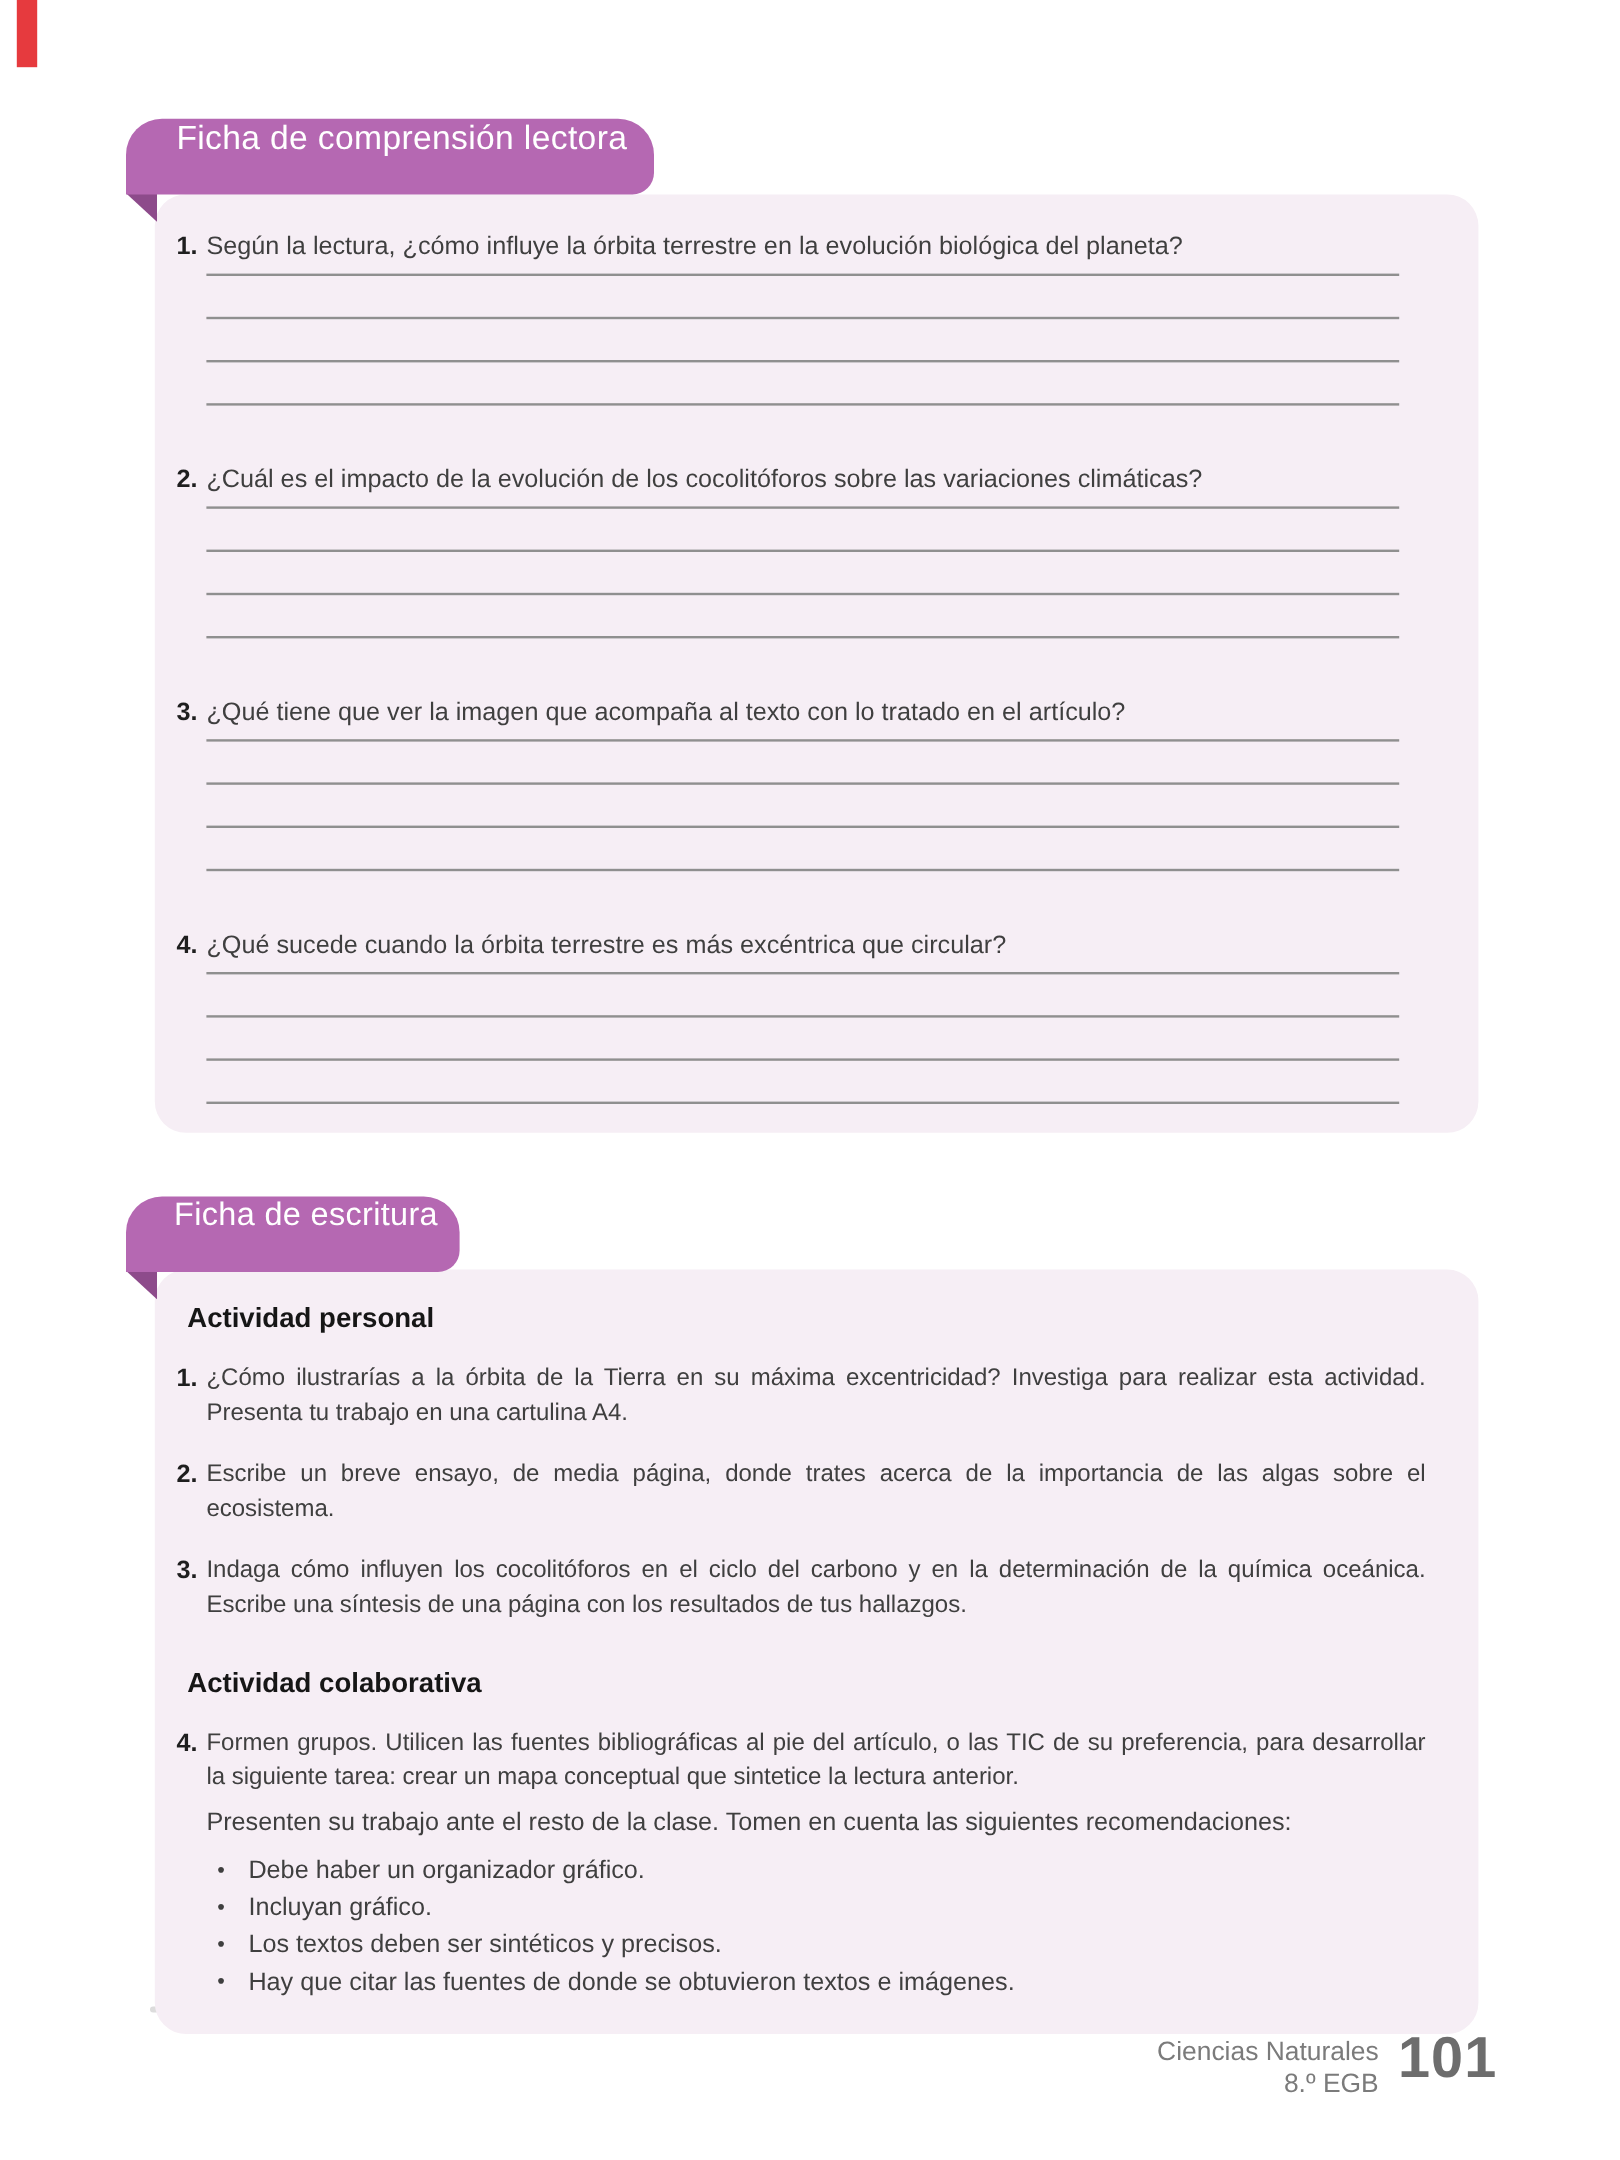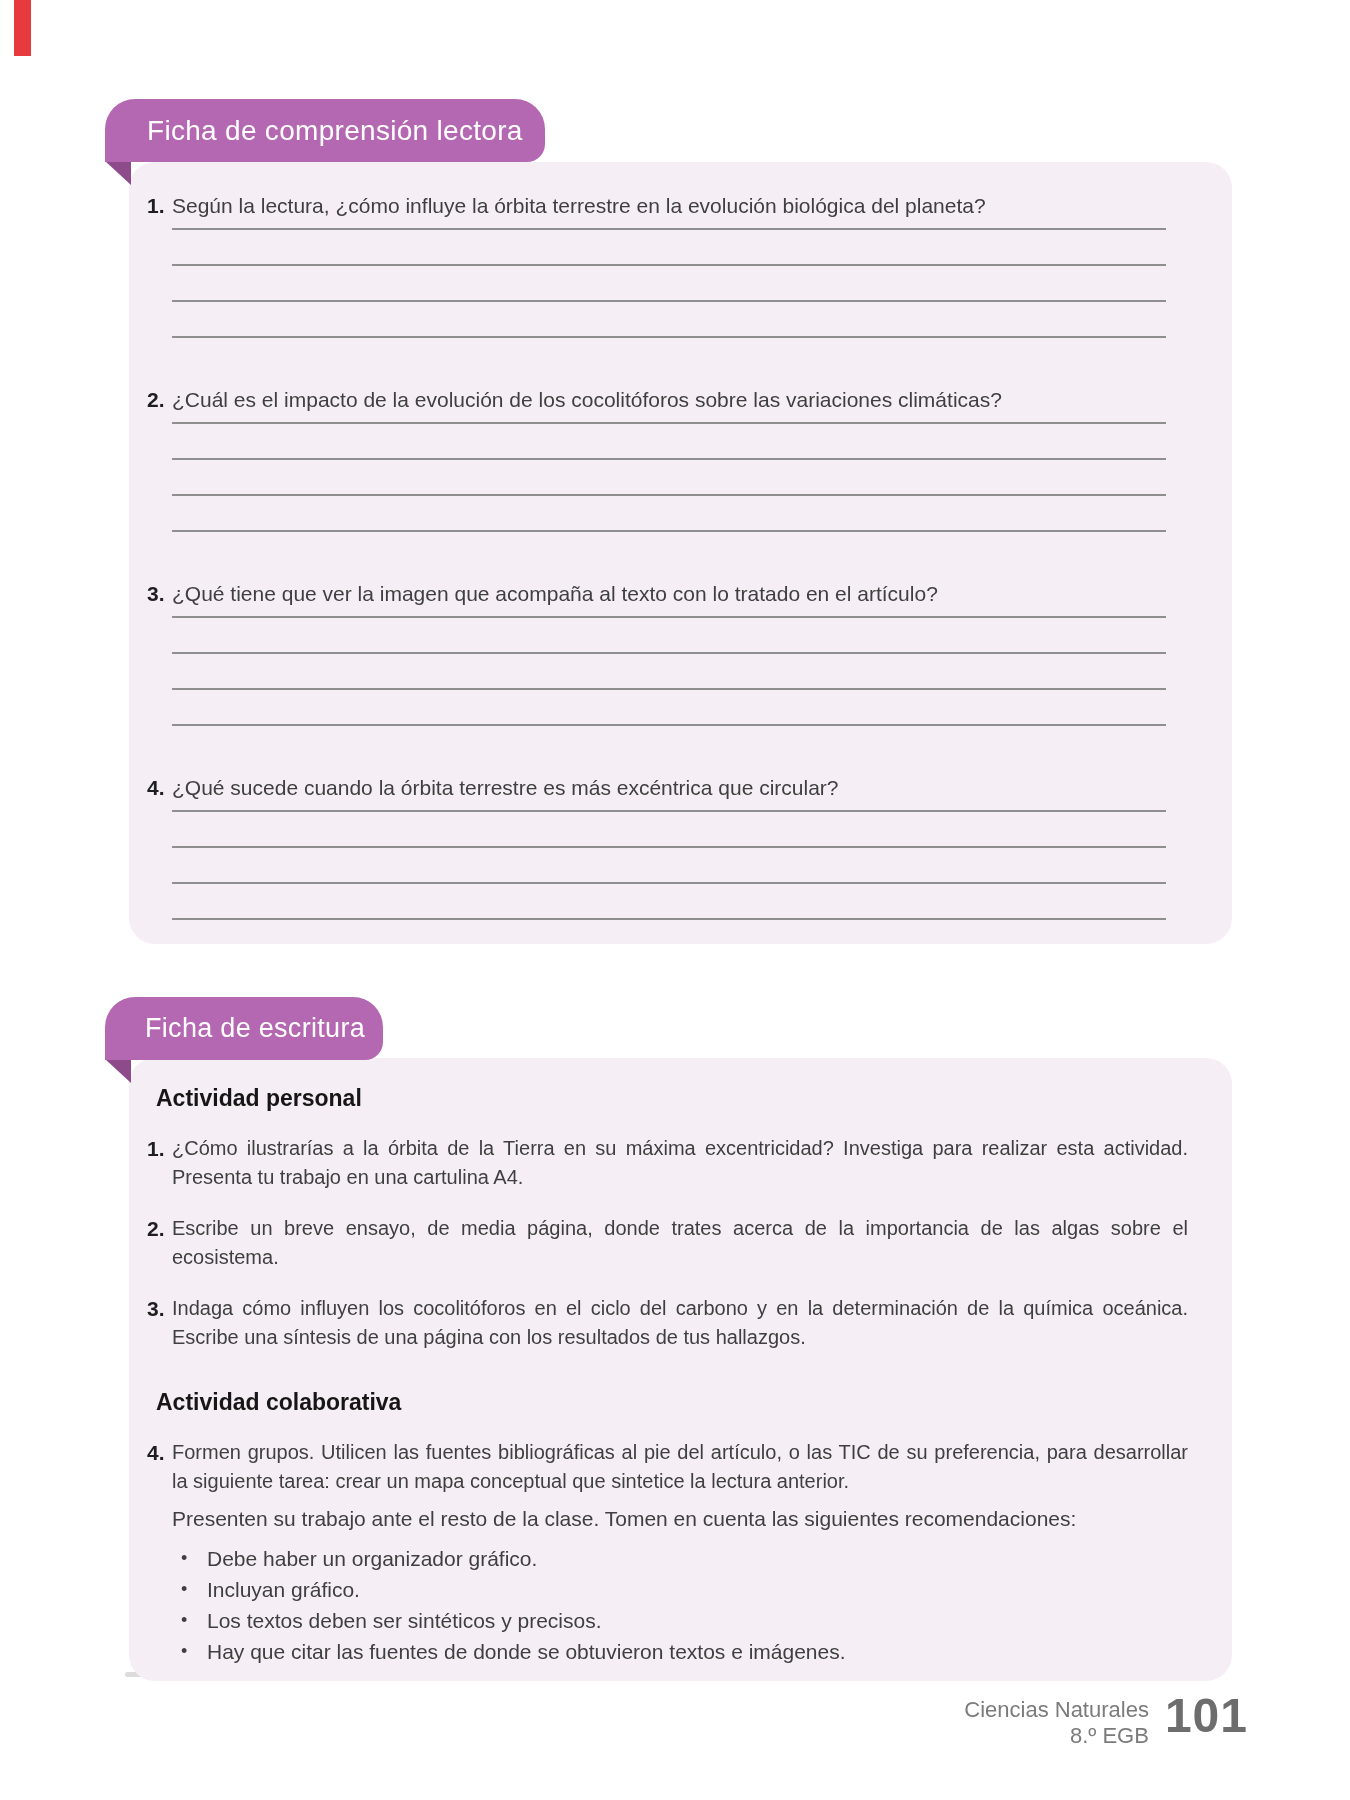--- a/index.html
+++ b/index.html
@@ -8,41 +8,41 @@
     background:#ffffff;
     font-family:"Liberation Sans",sans-serif;
     -webkit-font-smoothing:antialiased;
   }
   
   .red-mark{position:absolute;left:14px;top:0;width:17px;height:56px;background:#e63a3e;}
 
   
   .tab{
     position:absolute;height:63px;background:#b568b2;color:#ffffff;
-    display:flex;align-items:center;box-sizing:border-box;
+    display:flex;align-items:flex-start;box-sizing:border-box;
     border-radius:30px 30px 18px 0;padding-left:42px;
     font-size:28px;letter-spacing:.3px;z-index:3;
   }
   .tab1{left:105px;top:99px;width:440px;}
   .tab2{left:105px;top:997px;width:278px;font-size:27px;padding-left:40px;}
   .fold{
     position:absolute;width:26px;height:24px;background:#8d4b8b;z-index:2;
     clip-path:polygon(0 0,100% 0,100% 100%);
   }
   .fold1{left:105px;top:161px;}
   .fold2{left:105px;top:1059px;}
 
   
   .panel{
     position:absolute;left:129px;width:1103px;background:#f6eef5;
     border-radius:26px;box-sizing:border-box;z-index:1;
     color:#404040;
   }
   .panel-reading{top:162px;min-height:750px;padding:30px 66px 24px 9px;}
-  .panel-writing{top:1058px;min-height:618px;padding:26px 44px 14px 9px;}
+  .panel-writing{top:1058px;min-height:618px;padding:26px 44px 28px 9px;}
 
   
   .qa + .qa{margin-top:48px;}
   .q-row{display:flex;}
   .num{width:34px;min-width:34px;box-sizing:border-box;padding-left:9px;
        font-weight:bold;color:#1e1e1e;font-size:21px;line-height:28px;}
   .q-text{flex:1;font-size:21px;line-height:28px;color:#3f3f3f;}
   .lines{margin-left:34px;}
   .line{height:34px;border-bottom:2px solid #8f8f8f;}
   .line:first-child{height:8px;}

